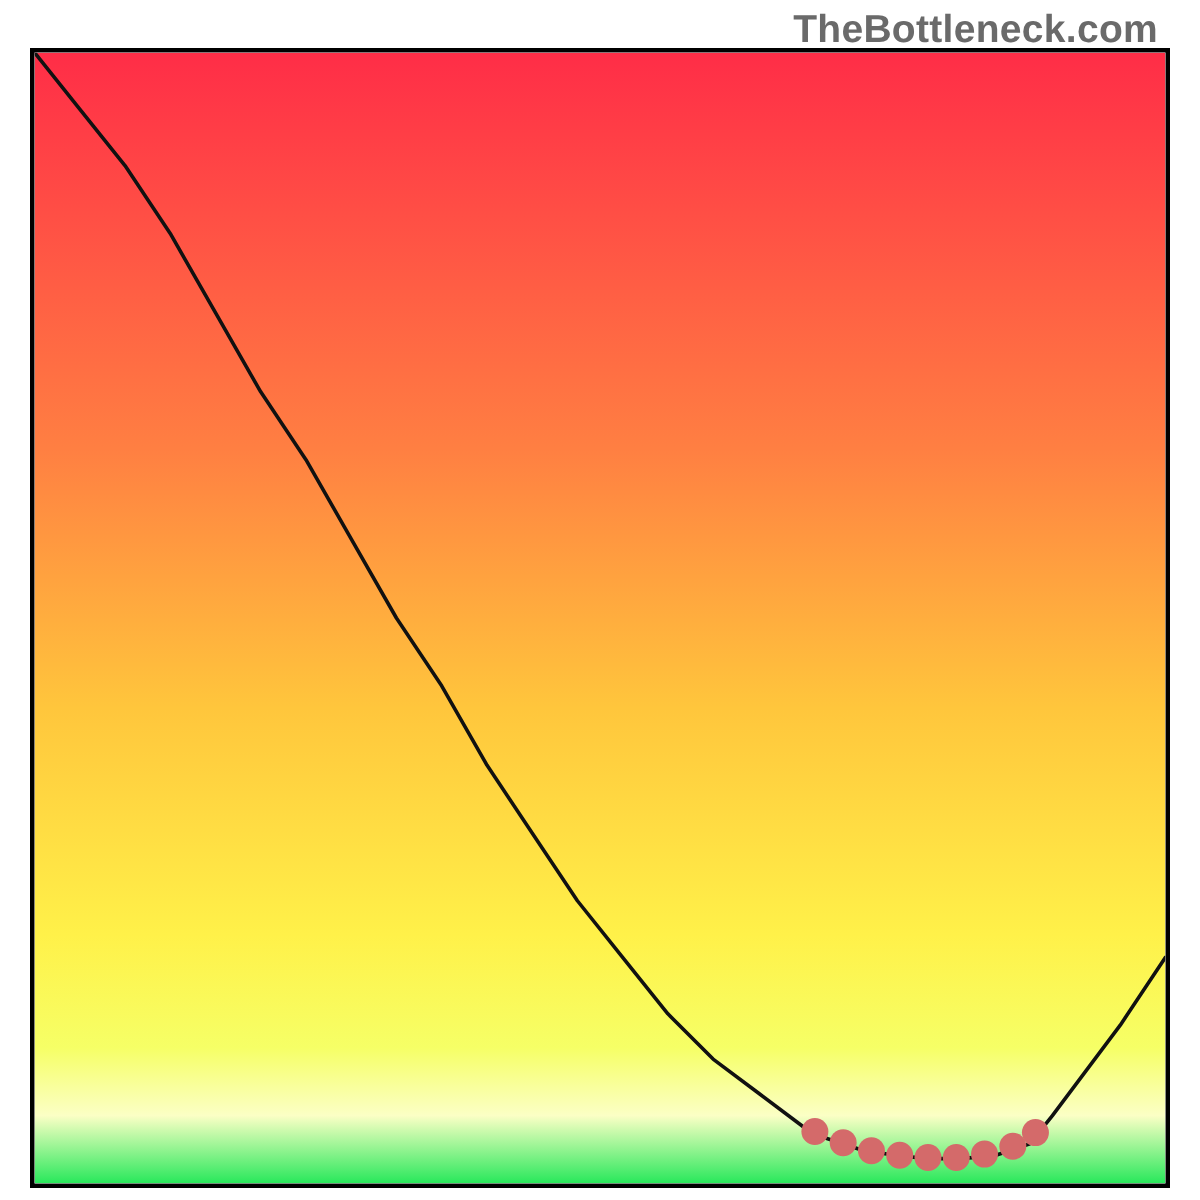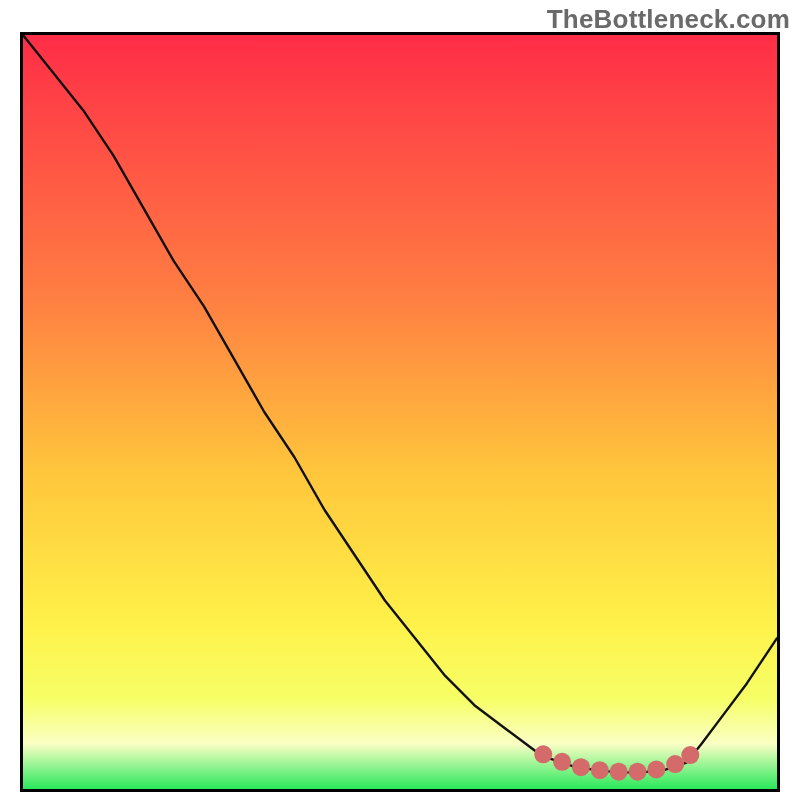--- a/index.html
+++ b/index.html
@@ -12,21 +12,21 @@
     font-family: Arial, Helvetica, sans-serif;
   }
   .frame {
     position: relative;
     width: 800px;
     height: 800px;
   }
   .watermark {
     position: absolute;
     top: 4px;
-    right: 10px;
+    right: 28px;
     font-size: 26px;
     font-weight: 700;
     color: #6a6a6a;
     letter-spacing: 0.2px;
     z-index: 10;
   }
   .plot-box {
     position: absolute;
     left: 20px;
     top: 32px;

